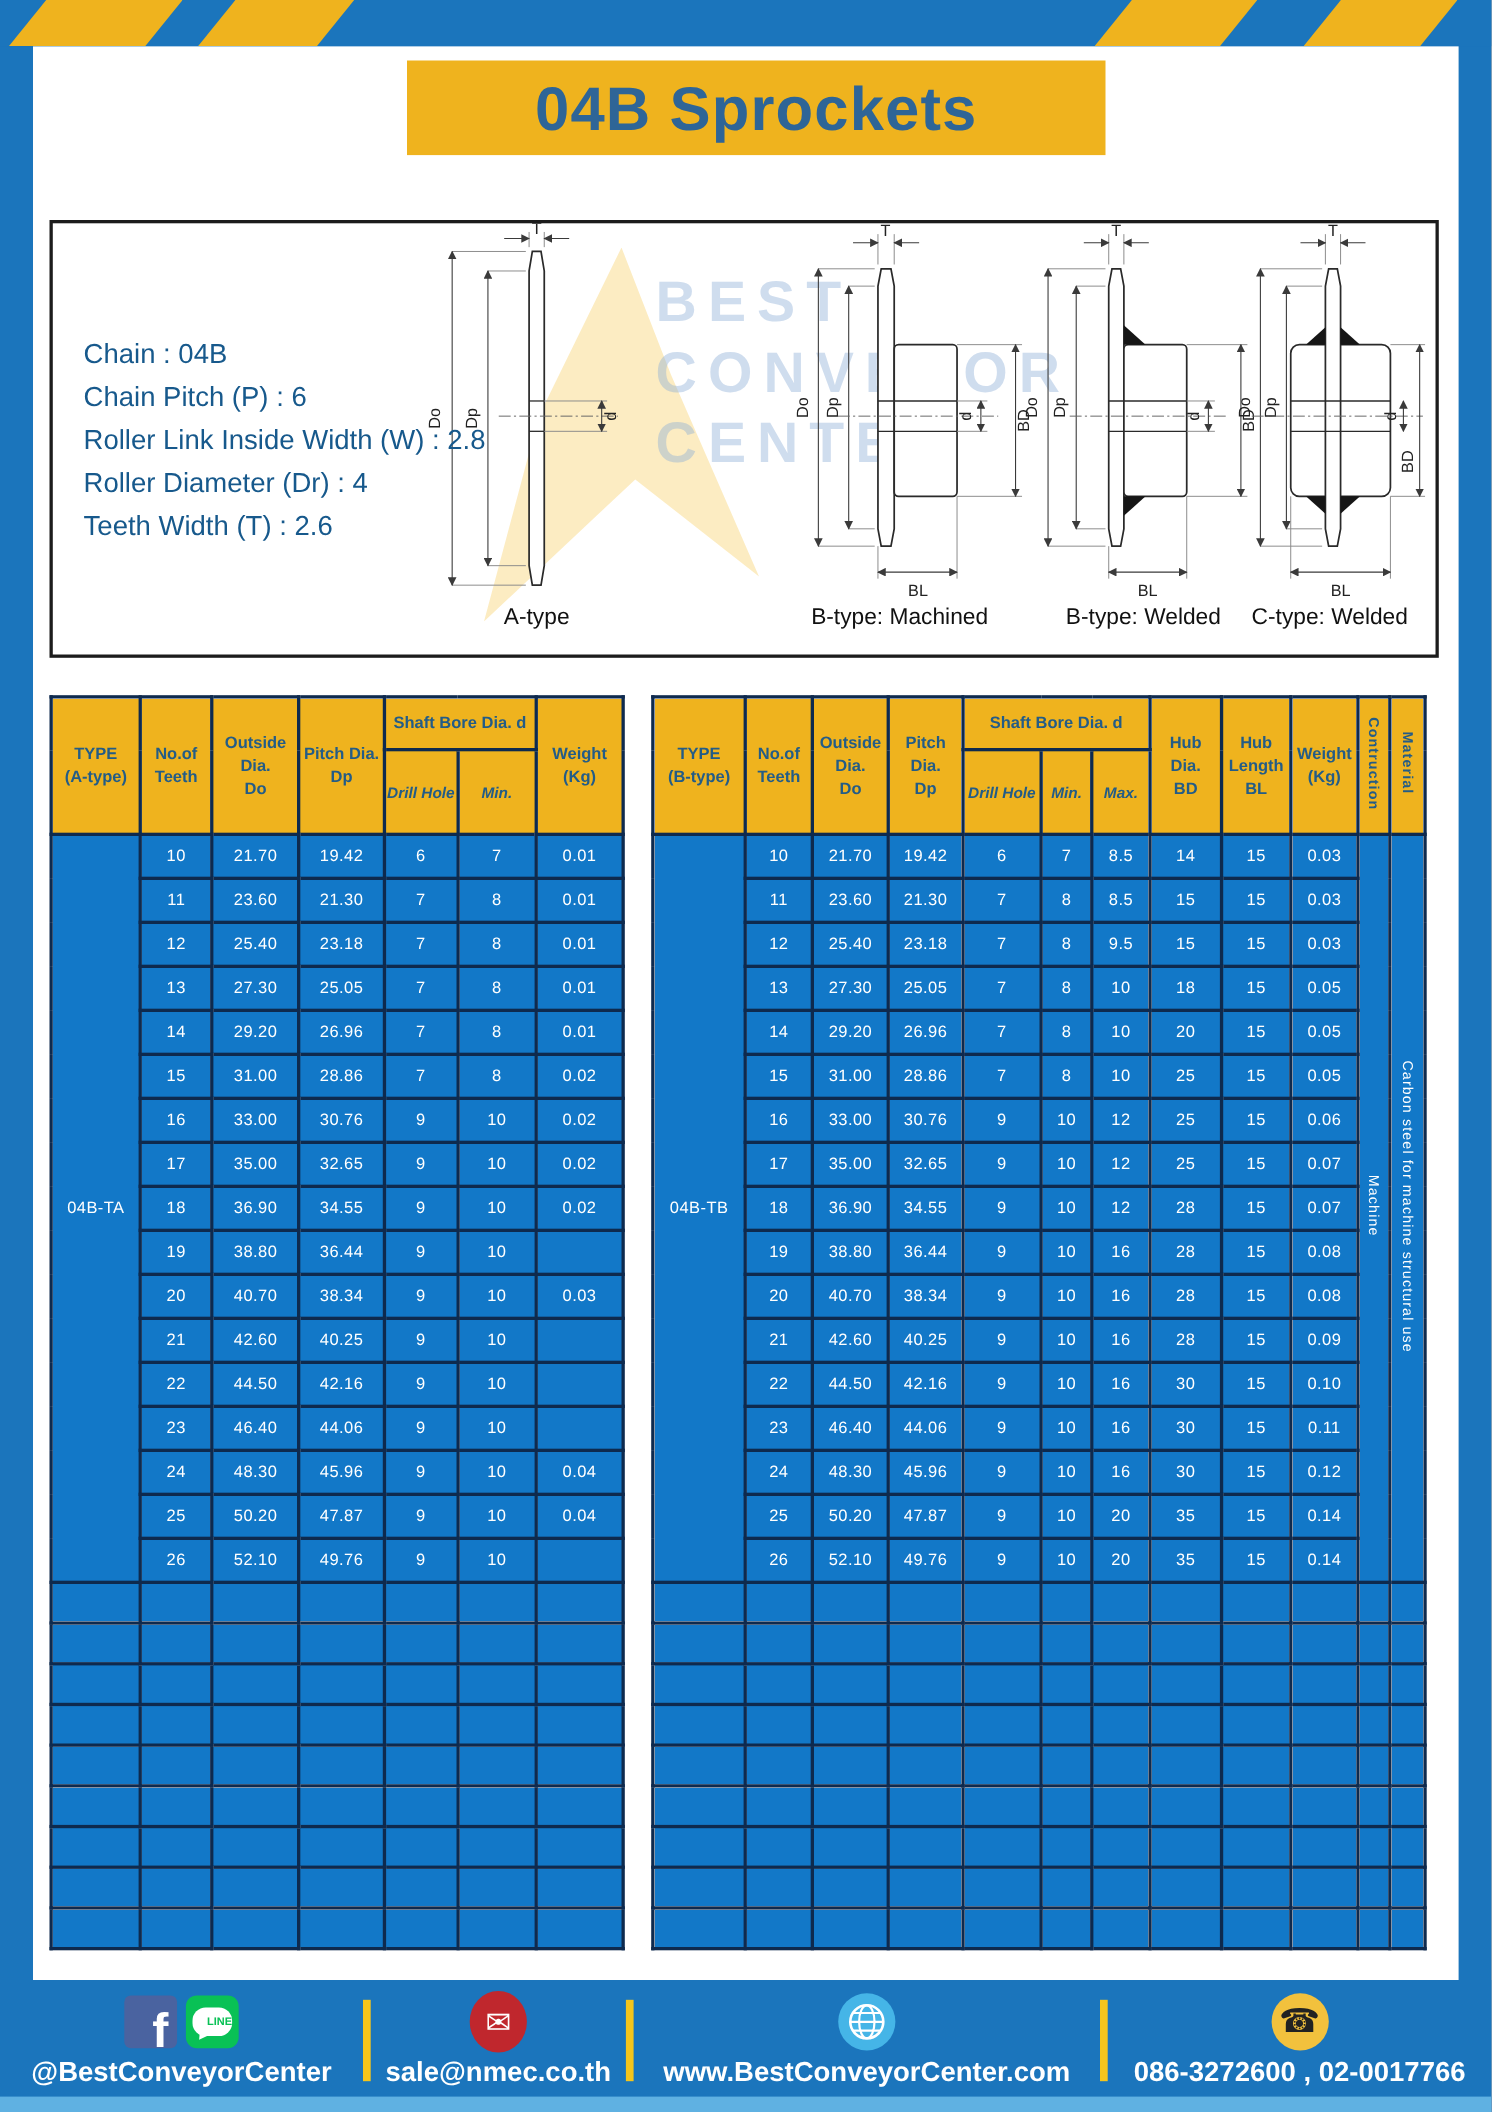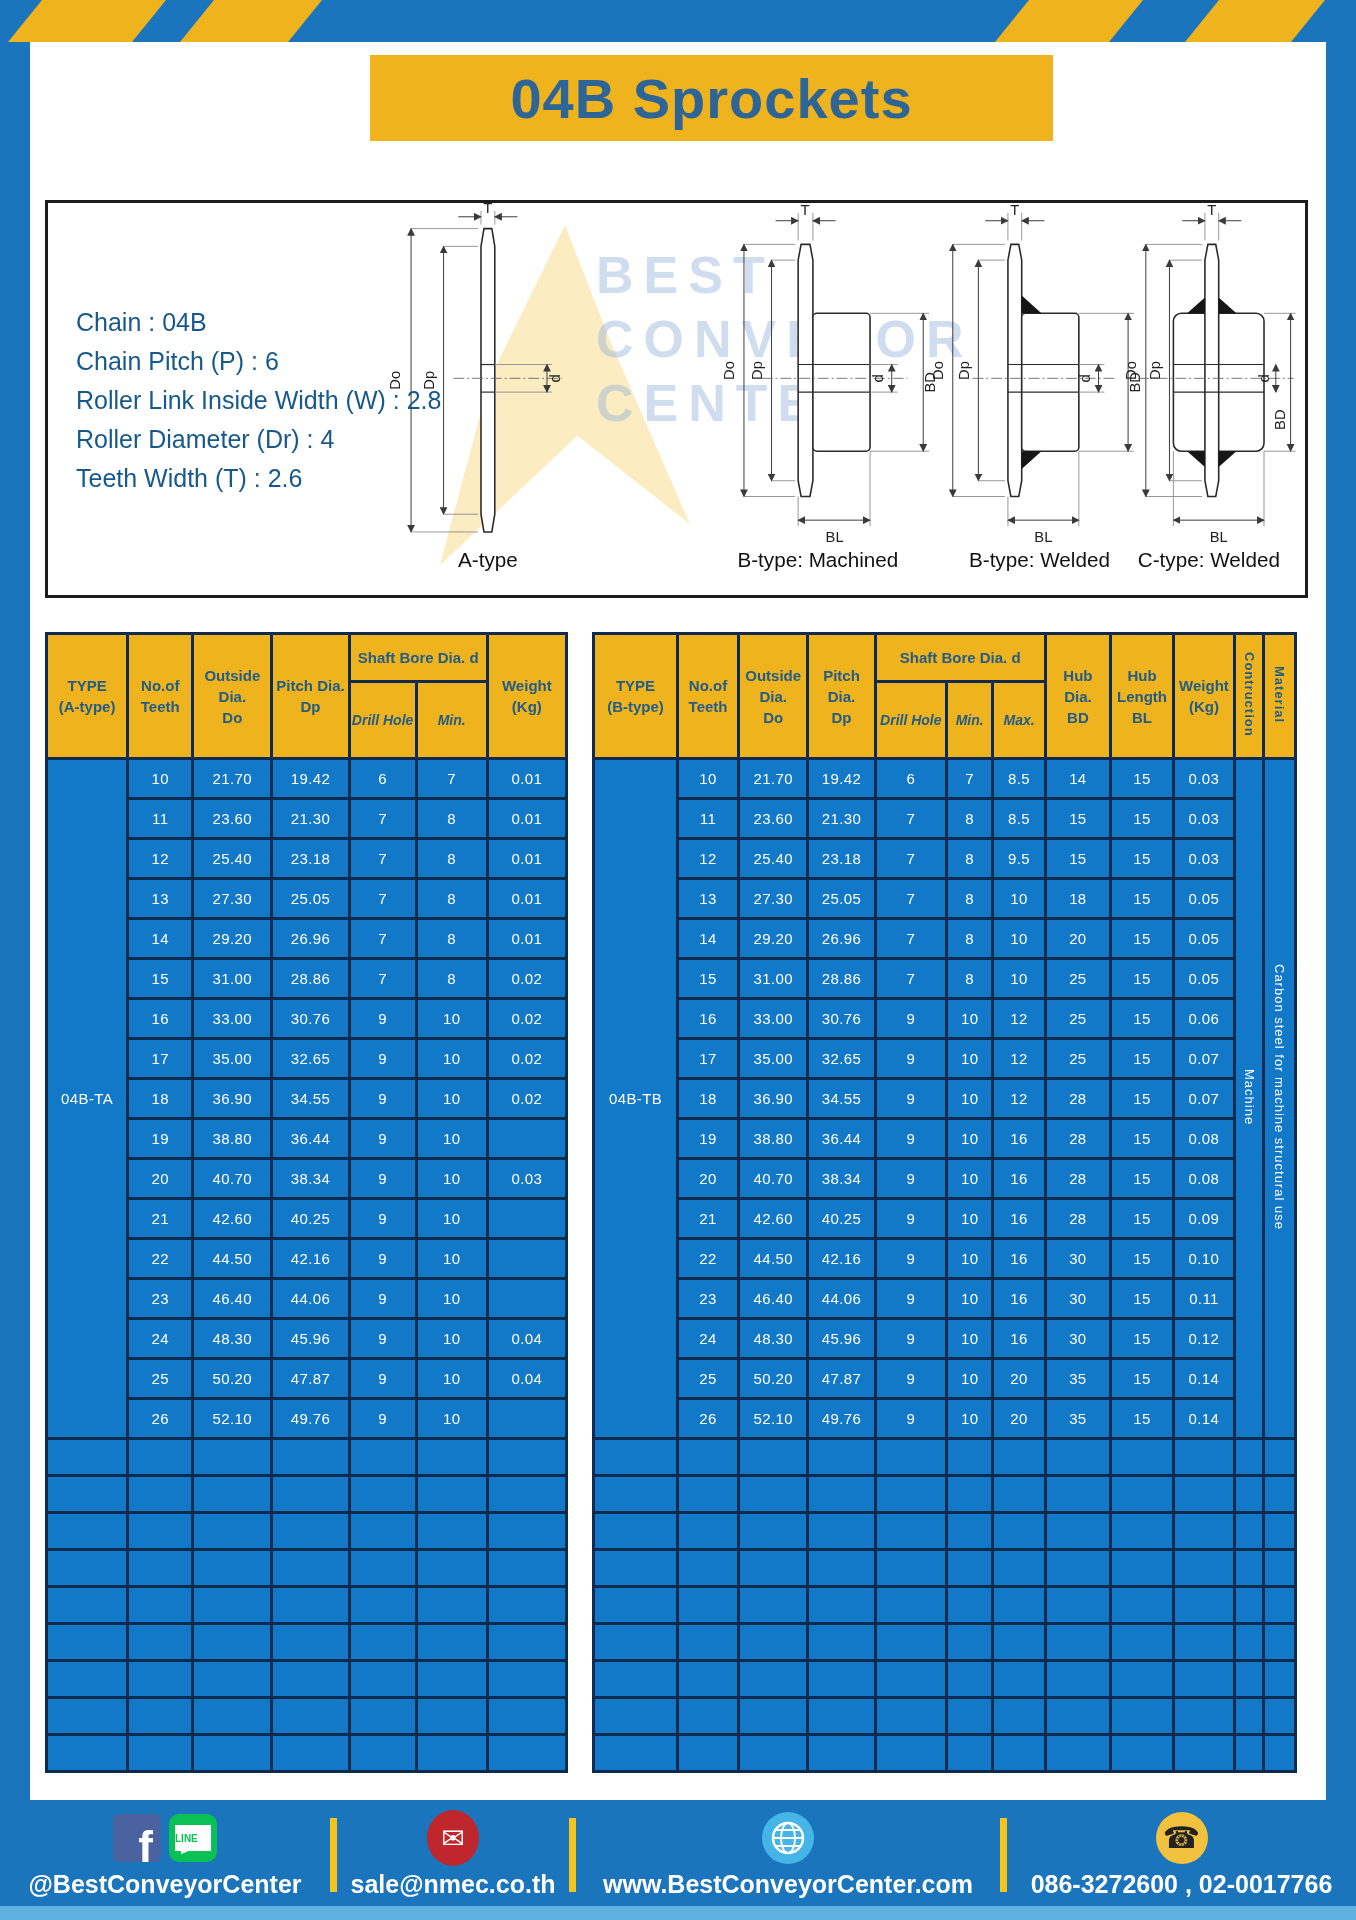--- a/index.html
+++ b/index.html
@@ -7,21 +7,21 @@
   .page { position:relative; width:1356px; height:1920px; background:#1b75bc; overflow:hidden; margin:0 auto; }
 
   
   .top-band { position:absolute; left:0; top:0; width:1356px; height:42px; background:#1b75bc; z-index:3; }
   .stripe { position:absolute; top:0; height:42px; background:#efb31e;
             clip-path: polygon(34px 0, 100% 0, calc(100% - 34px) 100%, 0 100%); }
 
   .content { position:absolute; left:30px; top:42px; width:1296px; height:1758px; background:#ffffff; }
 
   
-  .title-box { position:absolute; left:370px; top:55px; width:683px; height:86px; background:#efb31e;
+  .title-box { position:absolute; left:370px; top:55px; width:635px; height:86px; background:#efb31e;
                display:flex; align-items:center; justify-content:center; }
   .title-box h1 { font-size:56px; font-weight:bold; color:#2e6597; letter-spacing:1px; }
 
   
   .diagram-panel { position:absolute; left:45px; top:200px; width:1263px; height:398px;
                    background:#fff; border:3px solid #1c1c1c; }
   .wm-text { position:absolute; left:548px; top:40px; z-index:0; color:rgba(140,175,215,0.42);
              font-size:52px; font-weight:bold; letter-spacing:10px; line-height:64px; }
   .wm-swoosh { position:absolute; left:392px; top:22px; width:250px; height:340px; z-index:0;
                background:rgba(246,197,70,0.33);
@@ -64,21 +64,21 @@
   .footer-strip { position:absolute; left:0; top:1906px; width:1356px; height:14px; background:#5fb1e2; z-index:3; }
   .fsec { display:flex; flex-direction:column; align-items:center; }
   .fsec .icons { height:56px; display:flex; align-items:center; gap:8px; }
   .fsec .flabel { margin-top:4px; color:#fff; font-weight:bold; font-size:25px; white-space:nowrap; }
   .fsep { width:7px; height:74px; background:#f5c51c; margin-top:8px; }
   .fsec1 { width:330px; } .fsec2 { width:232px; } .fsec3 { width:424px; } .fsec4 { flex:1; }
 
   .icon-fb { width:48px; height:48px; background:#4a63a0; border-radius:6px; position:relative; }
   .icon-fb span { position:absolute; right:8px; bottom:-10px; color:#fff; font-weight:bold; font-size:44px; }
   .icon-line { width:48px; height:48px; background:#09c155; border-radius:10px; display:flex; align-items:center; justify-content:center; position:relative; }
-  .icon-line .bubble { width:36px; height:26px; background:#fff; border-radius:0; display:flex; align-items:center; justify-content:flex-start; }
+  .icon-line .bubble { width:36px; height:26px; background:#fff; border-radius:12px; display:flex; align-items:center; justify-content:flex-end; }
   .icon-line .bubble::after { content:""; position:absolute; left:10px; bottom:7px; width:0; height:0;
        border-left:4px solid transparent; border-right:4px solid transparent; border-top:7px solid #fff; transform:rotate(35deg); }
   .icon-line .bubble span { color:#09c155; font-size:10px; font-weight:bold; letter-spacing:0; }
   .icon-mail { width:52px; height:56px; background:#c0272d; border-radius:50%; display:flex; align-items:center; justify-content:center; }
   .icon-mail span { color:#fff; font-size:28px; }
   .icon-globe { width:52px; height:52px; background:#45b5e7; border-radius:50%; display:flex; align-items:center; justify-content:center; }
   .icon-phone { width:52px; height:52px; background:#f2c13d; border-radius:50%; display:flex; align-items:center; justify-content:center; }
   .icon-phone span { color:#222; font-size:30px; line-height:1; }
 </style>
 </head>

